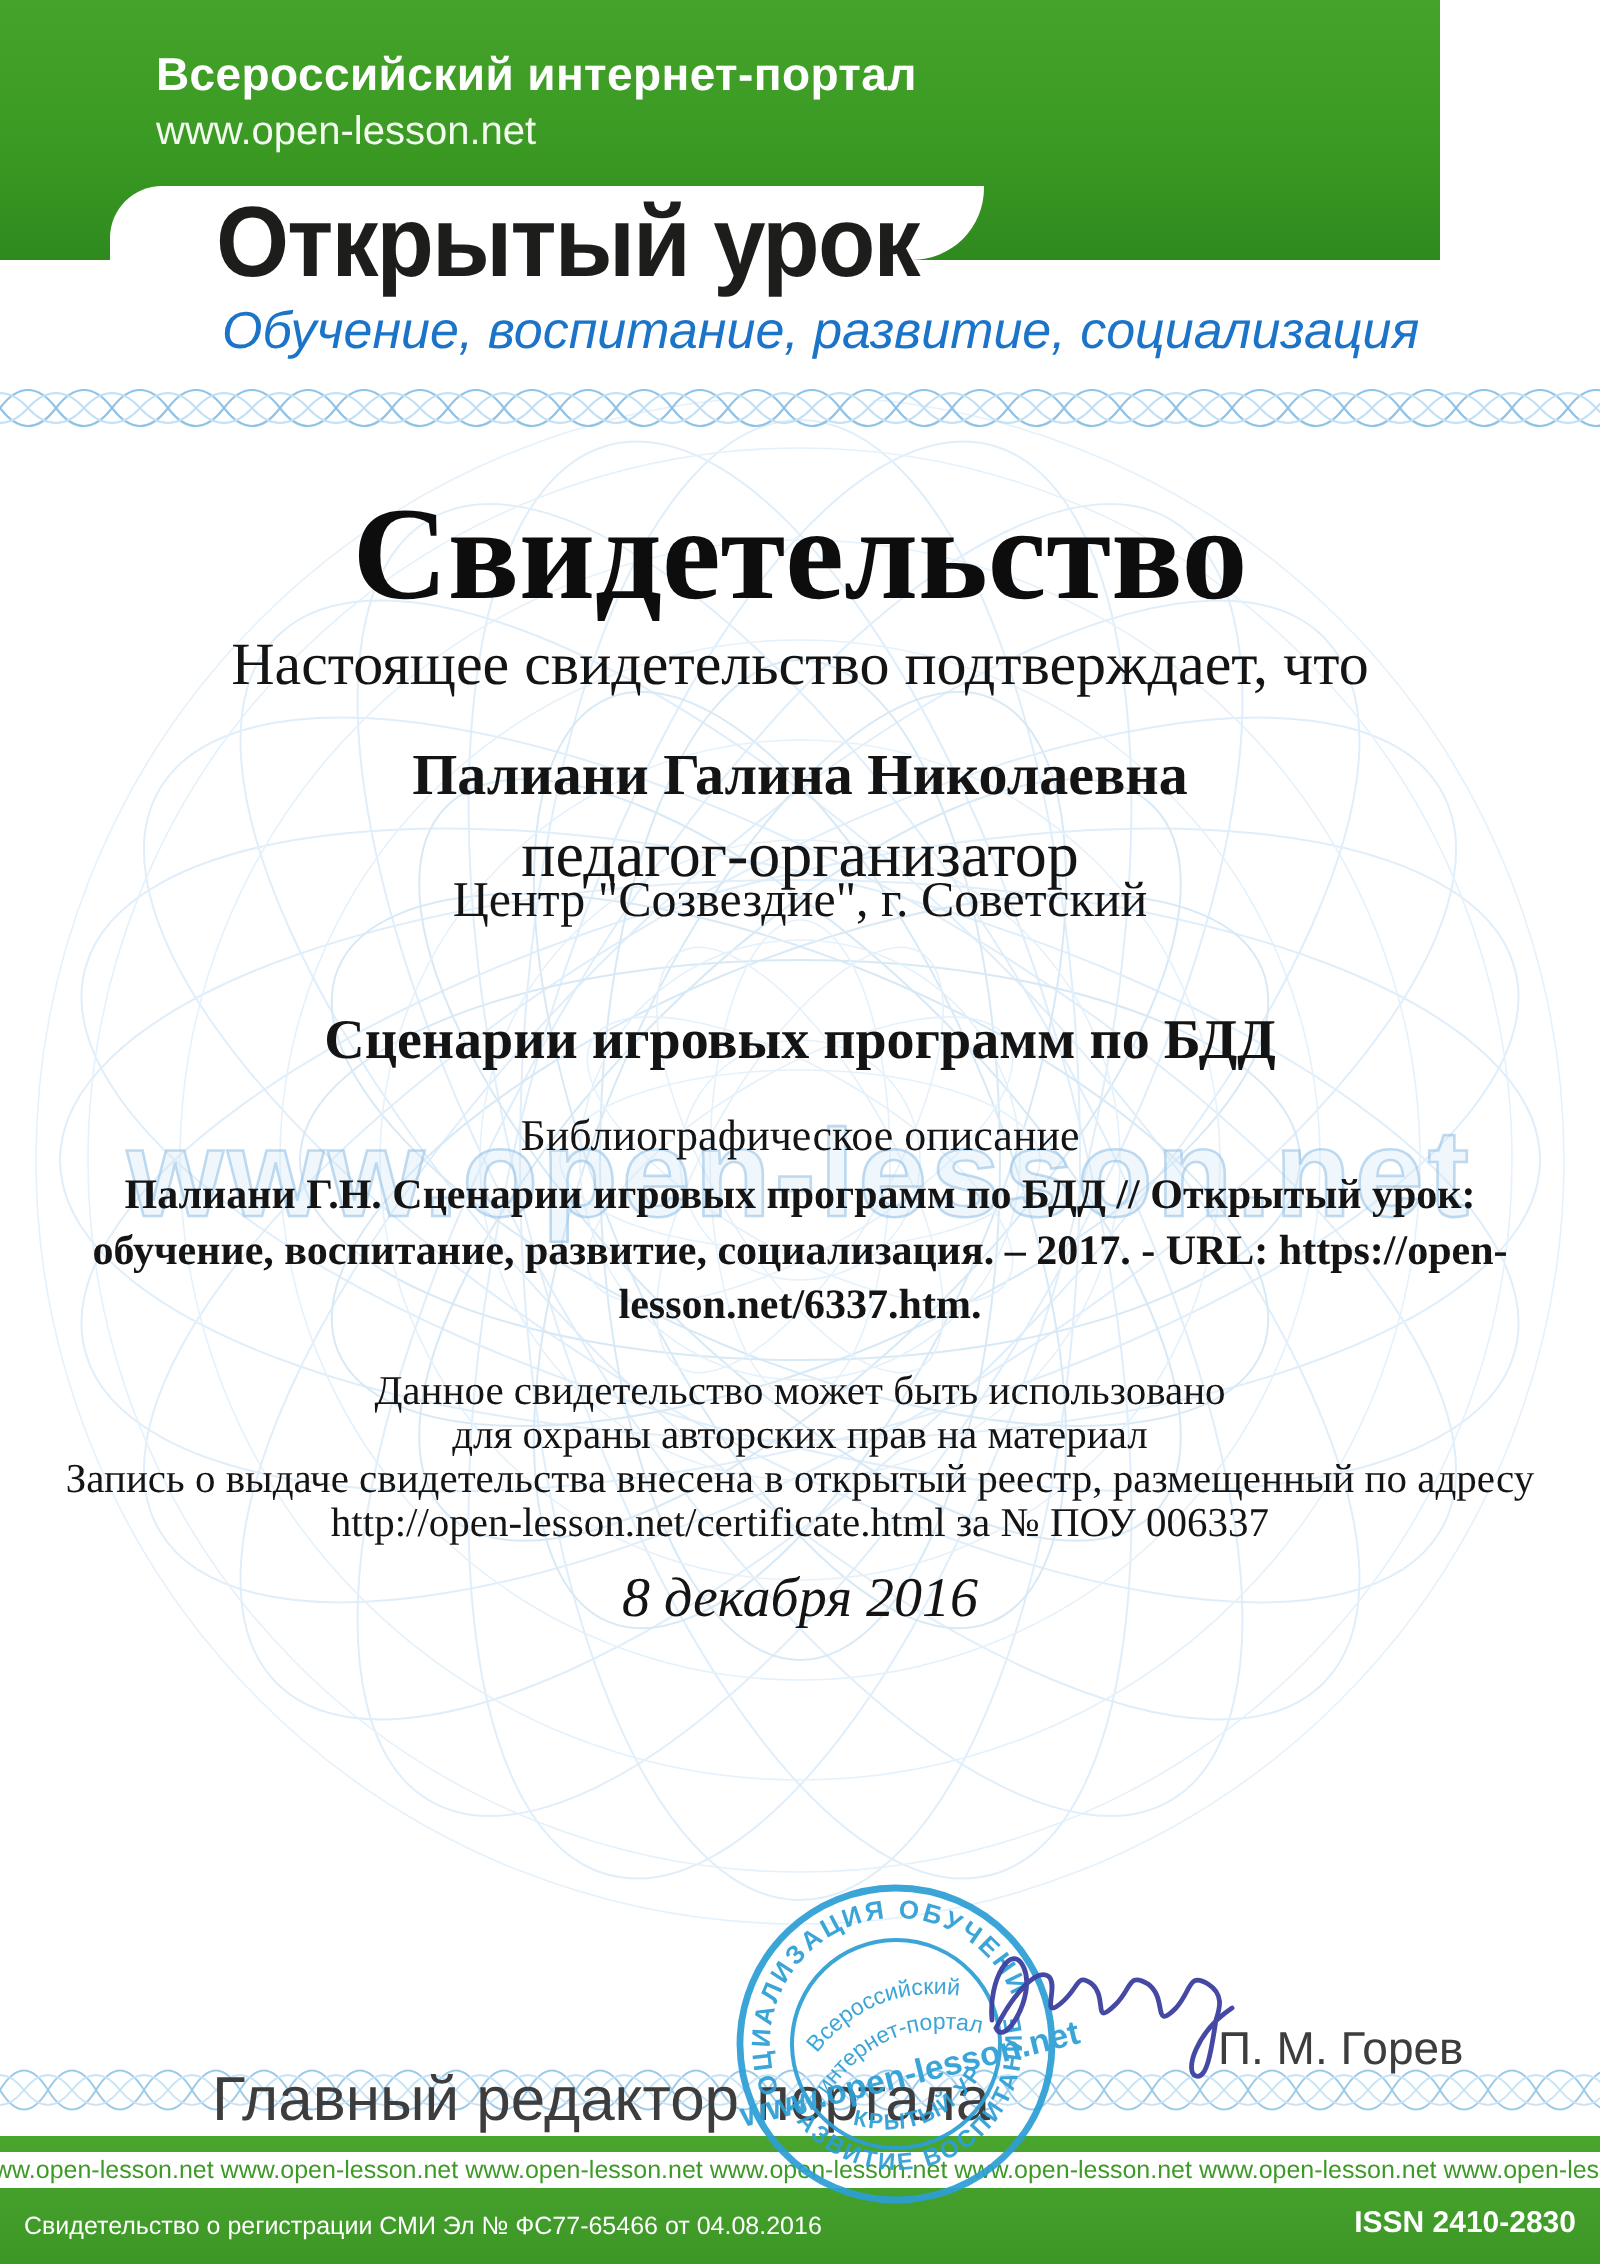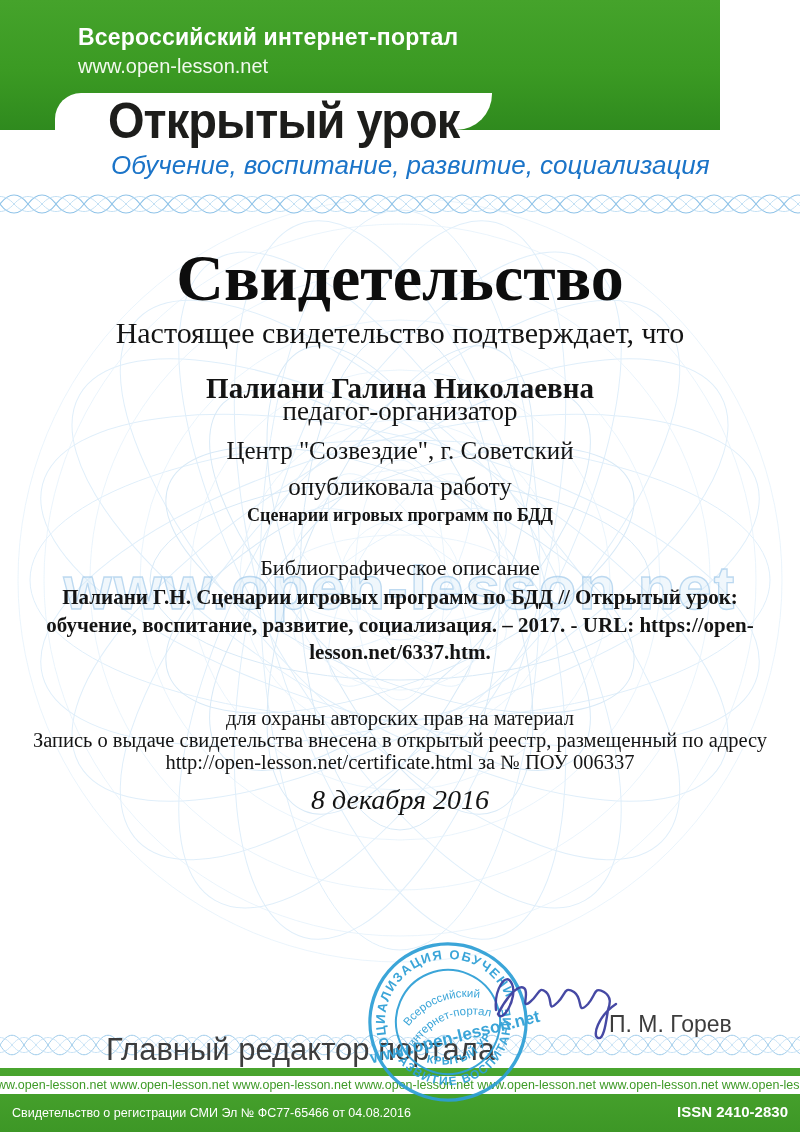--- a/index.html
+++ b/index.html
@@ -23,24 +23,24 @@
   .rosette{position:absolute;left:12px;top:200px;z-index:1;opacity:.55;}
   .wm-text{position:absolute;left:0;top:552px;width:100%;text-align:center;z-index:1;
        font-size:62px;font-weight:bold;letter-spacing:2px;color:rgba(205,228,246,0.30);
        -webkit-text-stroke:1.3px rgba(140,190,230,.55);white-space:nowrap;}
   
   .ctext{position:absolute;left:0;width:100%;text-align:center;color:#141414;
        font-family:"Liberation Serif",serif;z-index:3;}
   .t-title{top:240px;font-size:66px;font-weight:bold;color:#0d0d0d;}
   .t-intro{top:316px;font-size:30px;}
   .t-name{top:372px;font-size:29px;font-weight:bold;}
-  .t-role{top:396px;font-size:27px;}
+  .t-role{top:409px;font-size:32px;}
   .t-org{top:437px;font-size:25px;}
   .t-action{top:473px;font-size:25px;}
-  .t-work{top:505px;font-size:18px;font-weight:bold;font-family:Liberation Serif, serif;}
+  .t-work{top:505px;font-size:28px;font-weight:bold;font-family:Liberation Serif, serif;}
   .t-bibhead{top:555px;font-size:22px;}
   .t-bib{top:584px;font-size:21px;font-weight:bold;line-height:27.5px;}
   .t-small1{top:685px;font-size:20.5px;}
   .t-small2{top:707px;font-size:20.5px;}
   .t-small3{top:729px;font-size:20.5px;}
   .t-small4{top:751px;font-size:20.5px;}
   .t-date{top:784px;font-size:28px;font-style:italic;}
   
   .editor-label{position:absolute;left:106px;top:1032px;font-size:31px;color:#3d3d3d;z-index:3;}
   .editor-name{position:absolute;left:609px;top:1011px;font-size:23px;color:#3d3d3d;z-index:3;}
@@ -127,28 +127,28 @@
         <ellipse rx="120" ry="45" transform="rotate(150)"></ellipse>
     </g>
   </svg>
   <div class="wm-text">www.open-lesson.net</div>
 
   <div class="ctext t-intro">Настоящее свидетельство подтверждает, что</div>
   <div class="ctext t-title">Свидетельство</div>
   <div class="ctext t-name">Палиани Галина Николаевна</div>
   <div class="ctext t-role">педагог-организатор</div>
   <div class="ctext t-org">Центр "Созвездие", г. Советский</div>
-  <div class="ctext t-action">опубликовала работу</div>
   <div class="ctext t-work">Сценарии игровых программ по БДД</div>
   <div class="ctext t-bibhead">Библиографическое описание</div>
   <div class="ctext t-bib">
     <div>Палиани Г.Н. Сценарии игровых программ по БДД // Открытый урок:</div>
     <div>обучение, воспитание, развитие, социализация. – 2017. - URL: https://open-</div>
     <div>lesson.net/6337.htm.</div>
   </div>
+  <div class="ctext t-small1">Данное свидетельство может быть использовано</div>
   <div class="ctext t-small2">для охраны авторских прав на материал</div>
   <div class="ctext t-small3">Запись о выдаче свидетельства внесена в открытый реестр, размещенный по адресу</div>
   <div class="ctext t-small4">http://open-lesson.net/certificate.html за № ПОУ 006337</div>
   <div class="ctext t-date">8 декабря 2016</div>
 
   <div class="editor-label">Главный редактор портала</div>
   <div class="editor-name">П. М. Горев</div>
 
   <svg class="band-bot" width="800" height="30">
     <rect width="800" height="30" fill="url(#braid2)"></rect>

